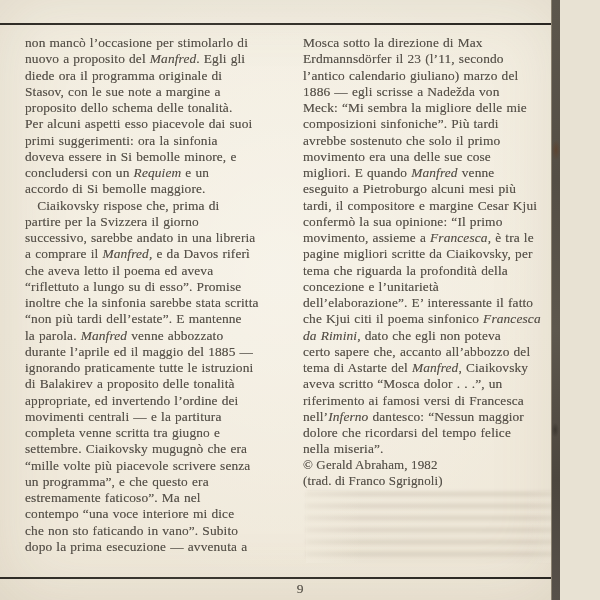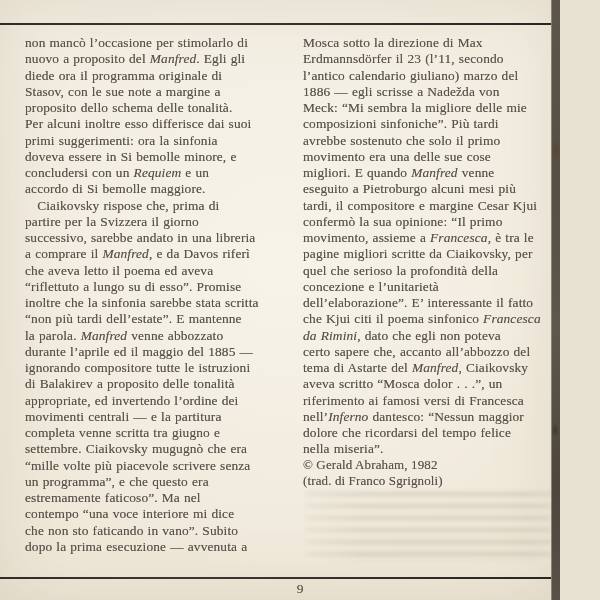--- a/index.html
+++ b/index.html
@@ -74,36 +74,36 @@
 
 <div class="scan">
   <div class="rule top"></div>
 
   <div class="col left">
       <div class="tline"><span>non mancò l’occasione per stimolarlo di</span></div>
       <div class="tline"><span>nuovo a proposito del </span><i>Manfred</i><span>. Egli gli</span></div>
       <div class="tline"><span>diede ora il programma originale di</span></div>
       <div class="tline"><span>Stasov, con le sue note a margine a</span></div>
       <div class="tline"><span>proposito dello schema delle tonalità.</span></div>
-      <div class="tline"><span>Per alcuni inoltre esso differisce dai suoi</span></div>
+      <div class="tline"><span>Per alcuni aspetti esso piacevole dai suoi</span></div>
       <div class="tline"><span>primi suggerimenti: ora la sinfonia</span></div>
       <div class="tline"><span>doveva essere in Si bemolle minore, e</span></div>
       <div class="tline"><span>concludersi con un </span><i>Requiem</i><span> e un</span></div>
       <div class="tline"><span>accordo di Si bemolle maggiore.</span></div>
       <div class="tline"><span>   Ciaikovsky rispose che, prima di</span></div>
       <div class="tline"><span>partire per la Svizzera il giorno</span></div>
       <div class="tline"><span>successivo, sarebbe andato in una libreria</span></div>
       <div class="tline"><span>a comprare il </span><i>Manfred</i><span>, e da Davos riferì</span></div>
       <div class="tline"><span>che aveva letto il poema ed aveva</span></div>
       <div class="tline"><span>“riflettuto a lungo su di esso”. Promise</span></div>
       <div class="tline"><span>inoltre che la sinfonia sarebbe stata scritta</span></div>
       <div class="tline"><span>“non più tardi dell’estate”. E mantenne</span></div>
       <div class="tline"><span>la parola. </span><i>Manfred</i><span> venne abbozzato</span></div>
       <div class="tline"><span>durante l’aprile ed il maggio del 1885 —</span></div>
-      <div class="tline"><span>ignorando compositore tutte le istruzioni</span></div>
+      <div class="tline"><span>ignorando praticamente tutte le istruzioni</span></div>
       <div class="tline"><span>di Balakirev a proposito delle tonalità</span></div>
       <div class="tline"><span>appropriate, ed invertendo l’ordine dei</span></div>
       <div class="tline"><span>movimenti centrali — e la partitura</span></div>
       <div class="tline"><span>completa venne scritta tra giugno e</span></div>
       <div class="tline"><span>settembre. Ciaikovsky mugugnò che era</span></div>
       <div class="tline"><span>“mille volte più piacevole scrivere senza</span></div>
       <div class="tline"><span>un programma”, e che questo era</span></div>
       <div class="tline"><span>estremamente faticoso”. Ma nel</span></div>
       <div class="tline"><span>contempo “una voce interiore mi dice</span></div>
       <div class="tline"><span>che non sto faticando in vano”. Subito</span></div>
@@ -117,21 +117,21 @@
       <div class="tline"><span>Meck: “Mi sembra la migliore delle mie</span></div>
       <div class="tline"><span>composizioni sinfoniche”. Più tardi</span></div>
       <div class="tline"><span>avrebbe sostenuto che solo il primo</span></div>
       <div class="tline"><span>movimento era una delle sue cose</span></div>
       <div class="tline"><span>migliori. E quando </span><i>Manfred</i><span> venne</span></div>
       <div class="tline"><span>eseguito a Pietroburgo alcuni mesi più</span></div>
       <div class="tline"><span>tardi, il compositore e margine Cesar Kjui</span></div>
       <div class="tline"><span>confermò la sua opinione: “Il primo</span></div>
       <div class="tline"><span>movimento, assieme a </span><i>Francesca</i><span>, è tra le</span></div>
       <div class="tline"><span>pagine migliori scritte da Ciaikovsky, per</span></div>
-      <div class="tline"><span>quel che serioso la profondità della</span></div>
+      <div class="tline"><span>tema che riguarda la profondità della</span></div>
       <div class="tline"><span>concezione e l’unitarietà</span></div>
       <div class="tline"><span>dell’elaborazione”. E’ interessante il fatto</span></div>
       <div class="tline"><span>che Kjui citi il poema sinfonico </span><i>Francesca</i><span></span></div>
       <div class="tline"><span></span><i>da Rimini</i><span>, dato che egli non poteva</span></div>
       <div class="tline"><span>certo sapere che, accanto all’abbozzo del</span></div>
       <div class="tline"><span>tema di Astarte del </span><i>Manfred</i><span>, Ciaikovsky</span></div>
       <div class="tline"><span>aveva scritto “Mosca dolor . . .”, un</span></div>
       <div class="tline"><span>riferimento ai famosi versi di Francesca</span></div>
       <div class="tline"><span>nell’</span><i>Inferno</i><span> dantesco: “Nessun maggior</span></div>
       <div class="tline"><span>dolore che ricordarsi del tempo felice</span></div>

